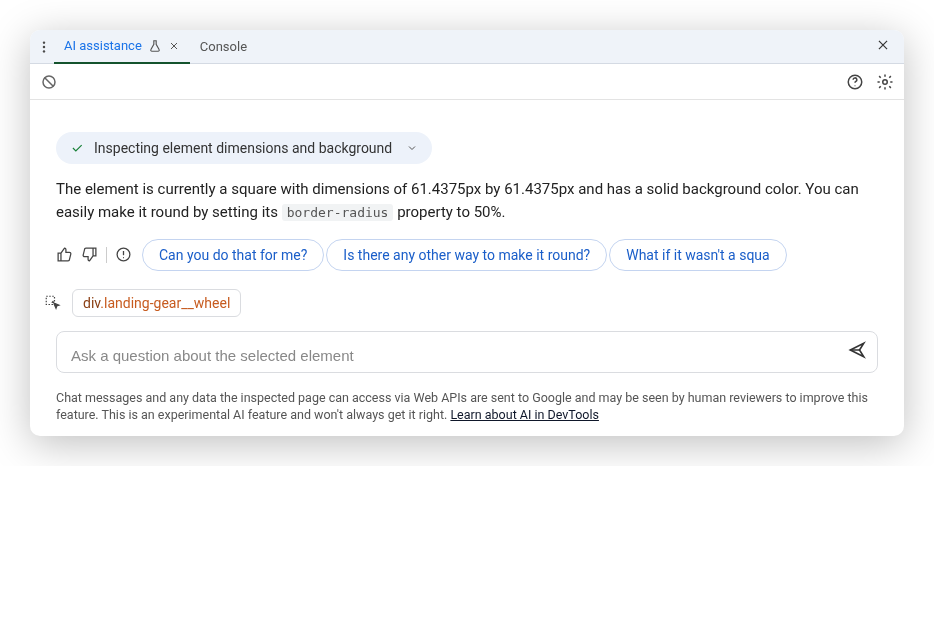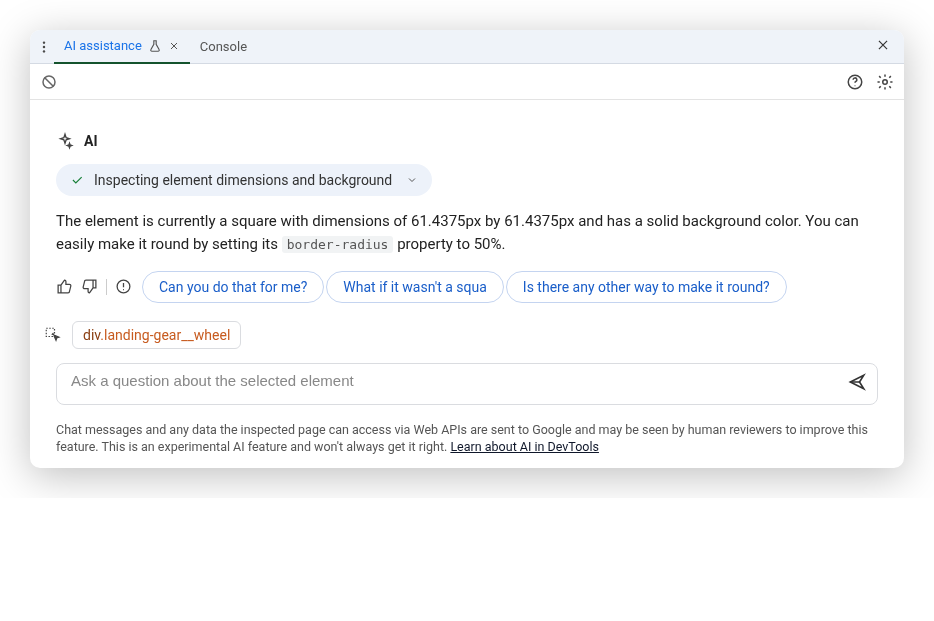--- a/index.html
+++ b/index.html
@@ -108,21 +108,21 @@
   border-radius: 6px;
   padding: 5px 10px;
   font-size: 14px;
   font-family: inherit;
 }
 .chip .tag-el { color: #8a3e12; }
 .chip .tag-cls { color: #c75b1f; }
 .input-row { padding: 6px 26px 10px; }
 .input-box {
   display: flex;
-  align-items: flex-start;
+  align-items: flex-end;
   border: 1px solid #dadce0;
   border-radius: 8px;
   padding: 8px 10px 8px 14px;
 }
 .input-box input {
   flex: 1; border: none; outline: none;
   font-size: 15px; color: #333;
 }
 .input-box input::placeholder { color: #888; }
 .send svg { width: 20px; height: 20px; cursor: pointer; }
@@ -180,26 +180,20 @@
       <svg viewBox="0 0 24 24" fill="none" stroke="#444" stroke-width="2">
           <circle cx="12" cy="12" r="3"></circle>
           <path d="M12 2v3M12 19v3M4.2 4.2l2.1 2.1M17.7 17.7l2.1 2.1M2 12h3M19 12h3M4.2 19.8l2.1-2.1M17.7 6.3l2.1-2.1"></path>
         </svg>
     </div>
   </div>
 
   <div class="content">
 
     <div class="msg-ai">
-      <div class="ai-head">
-        <svg class="spark" viewBox="0 0 24 24" fill="none" stroke="#444" stroke-width="1.8">
-            <path d="M12 3l1.5 4.5L18 9l-4.5 1.5L12 15l-1.5-4.5L6 9l4.5-1.5zM18 15l.8 2.2L21 18l-2.2.8L18 21l-.8-2.2L15 18l2.2-.8z"></path>
-          </svg>
-        <div class="ai-name">AI</div>
-      </div>
       <div class="pill">
         <svg class="check" viewBox="0 0 24 24">
             <path d="M5 12l5 5L20 7"></path>
           </svg>
         <span>Inspecting element dimensions and background</span>
         <svg class="chev" viewBox="0 0 24 24" fill="none" stroke="#555" stroke-width="2">
             <path d="M6 9l6 6 6-6"></path>
           </svg>
       </div>
       <div class="ai-text">
@@ -216,22 +210,22 @@
             </svg>
           <div class="fb-sep"></div>
           <svg viewBox="0 0 24 24" fill="none" stroke="#444" stroke-width="1.8">
               <circle cx="12" cy="12" r="9"></circle>
               <path d="M12 7v6"></path>
               <circle cx="12" cy="16.5" r="0.8" fill="#444" stroke="none"></circle>
             </svg>
         </div>
         <div class="suggestions">
           <div class="sugg">Can you do that for me?</div>
+          <div class="sugg">Is there any other way to make it round?</div>
           <div class="sugg">What if it wasn't a squa</div>
-          <div class="sugg">Is there any other way to make it round?</div>
         </div>
       </div>
     </div>
   </div>
 
   <div class="selector-row">
     <svg class="selpick" viewBox="0 0 24 24" fill="none" stroke="#444" stroke-width="1.6">
         <rect x="3" y="3" width="11" height="11" stroke-dasharray="2 2"></rect>
         <path d="M11 11l9 4-3 1-1 3-4-9z" fill="#444"></path>
       </svg>

